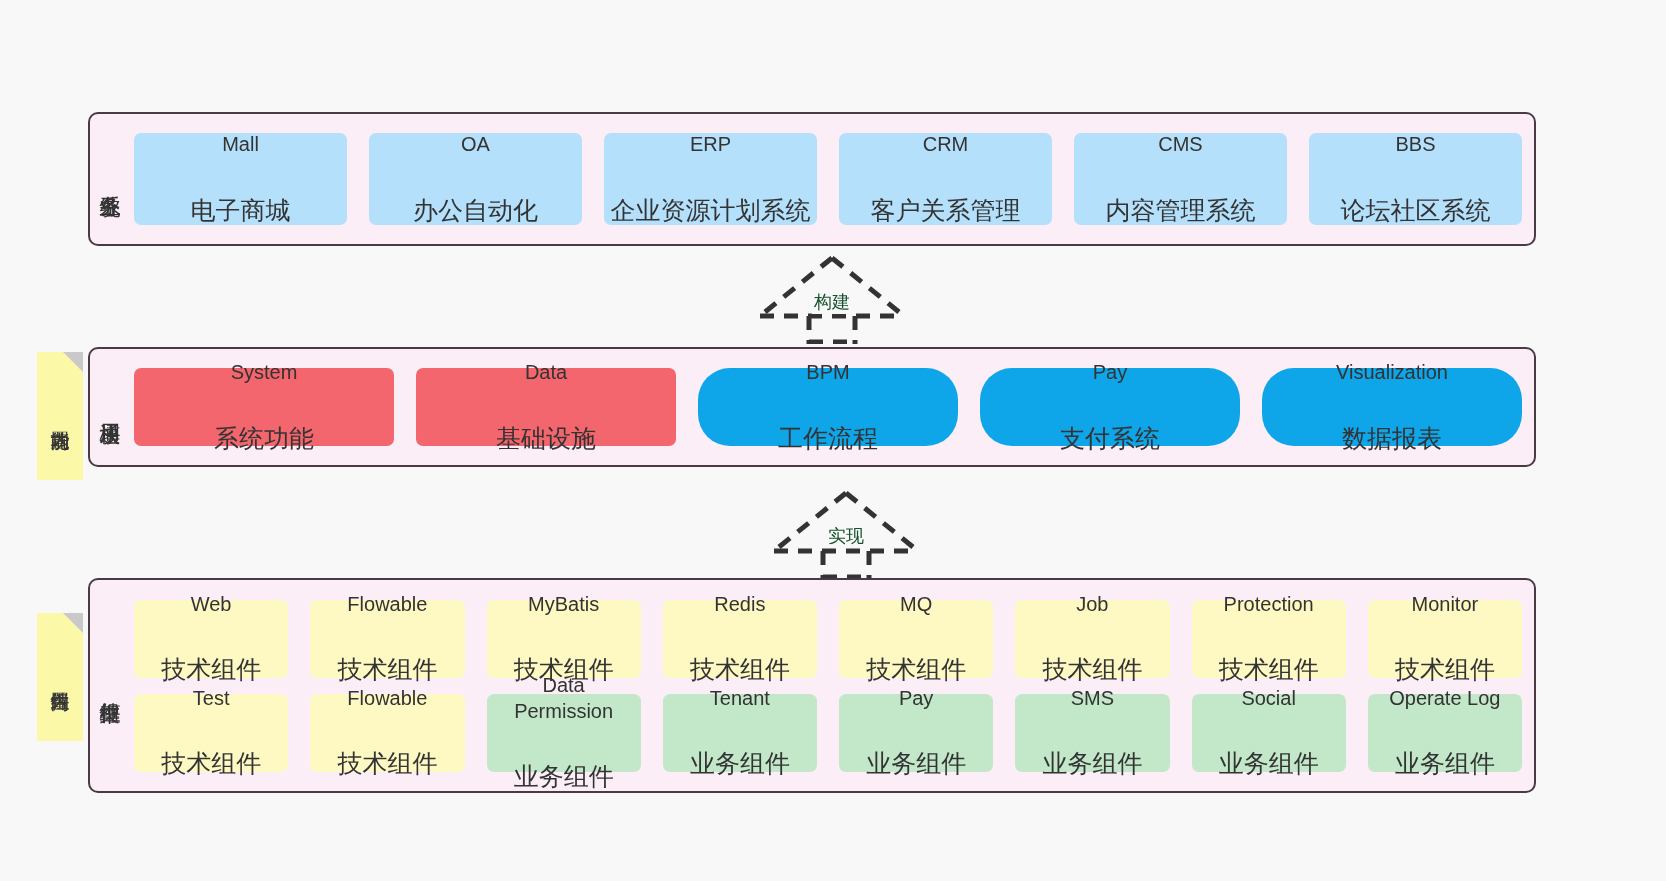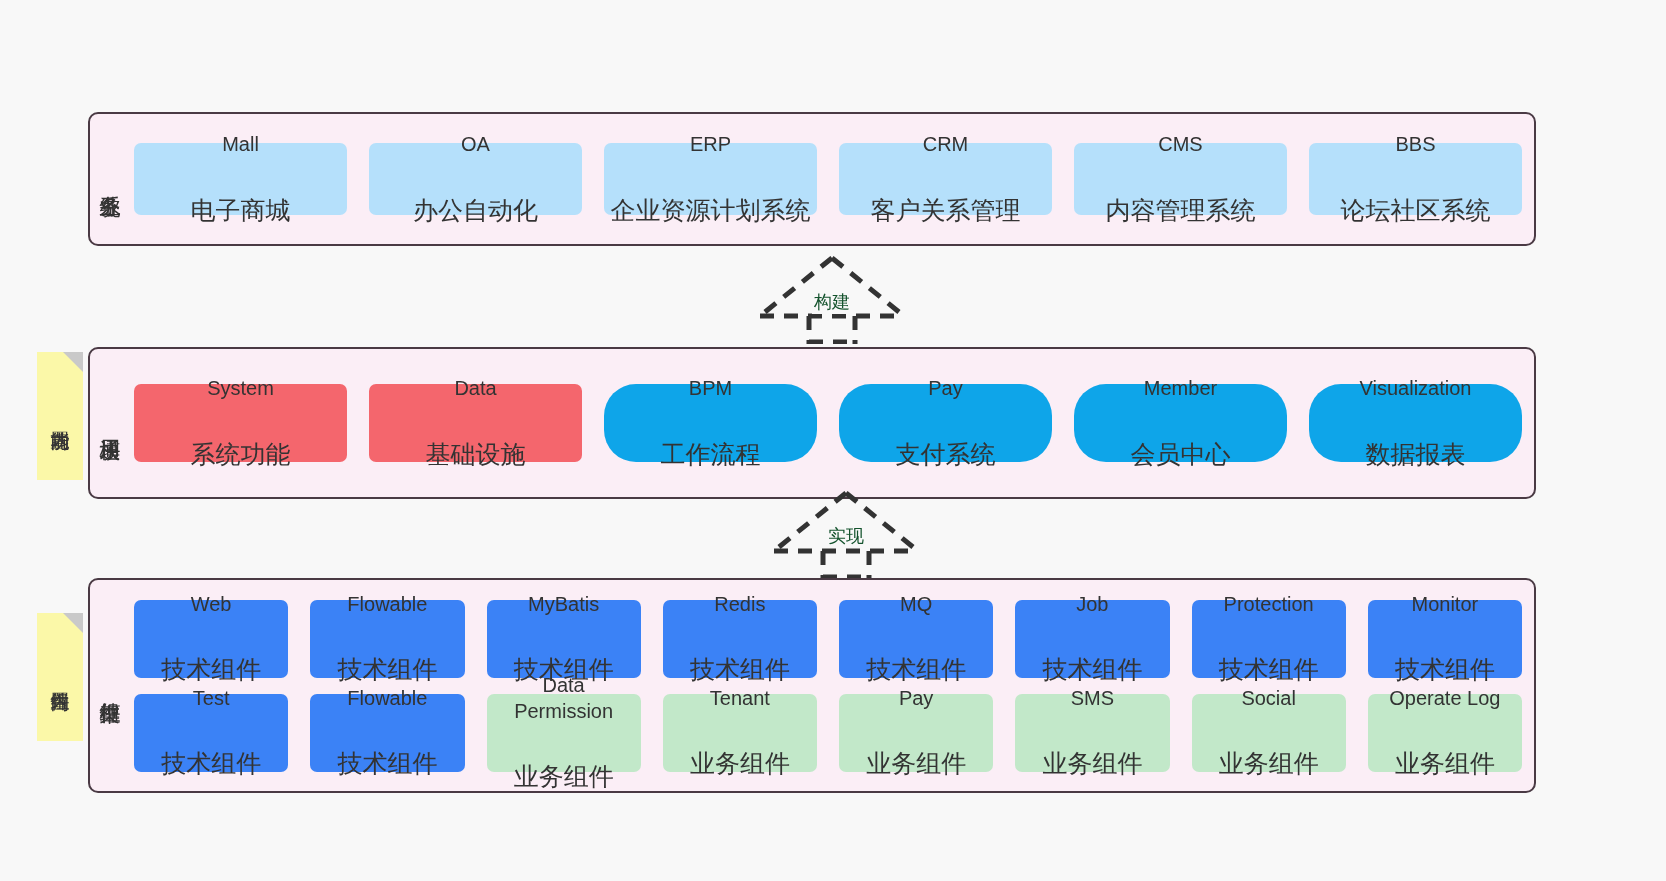--- a/index.html
+++ b/index.html
@@ -80,32 +80,32 @@
   .card .cn {
     font-size: 25px;
     white-space: nowrap;
     margin-top: 36px;
   }
   .card.wrap .en { white-space: normal; }
 
   .c-blue        { background: #b5e0fb; }
   .c-red         { background: #f4666d; }
   .c-pink        { background: #0ea5e9; border-radius: 32px; }
-  .c-green-dark  { background: #3b82f6; }
+  .c-green-dark  { background: #fef9c3; }
   .c-green-light { background: #c2e8c9; }
 
   
   #layer-business {
     left: 88px;  top: 112px;  width: 1448px; height: 134px;
   }
   #layer-business .layer-body { gap: 0; }
-  #layer-business .card { height: 72px; text-align: center; }
+  #layer-business .card { height: 92px; text-align: center; }
 
   #layer-modules {
-    left: 88px;  top: 347px;  width: 1448px; height: 152px;
+    left: 88px;  top: 347px;  width: 1448px; height: 120px;
   }
   #layer-modules .layer-body { gap: 0; }
   #layer-modules .card { height: 78px; }
 
   #layer-framework {
     left: 88px;  top: 578px;  width: 1448px; height: 215px;
   }
   #layer-framework .card { height: 78px; }
 
   
@@ -220,24 +220,20 @@
       </div>
       <div class="card c-pink">
         <span class="en">BPM</span>
         <span class="cn">工作流程</span>
       </div>
       <div class="card c-pink">
         <span class="en">Pay</span>
         <span class="cn">支付系统</span>
       </div>
       <div class="card c-pink">
-        <span class="en">Member</span>
-        <span class="cn">会员中心</span>
-      </div>
-      <div class="card c-pink">
         <span class="en">Visualization</span>
         <span class="cn">数据报表</span>
       </div>
     </div>
   </div>
 </div>
 
 <svg class="uml-arrow" id="arrow-impl" viewBox="0 0 160 92">
   <path d="M80 6 L152 64" fill="none" stroke="#333333" stroke-width="5" stroke-dasharray="14 10"></path>
   <path d="M80 6 L8 64" fill="none" stroke="#333333" stroke-width="5" stroke-dasharray="14 10"></path>

